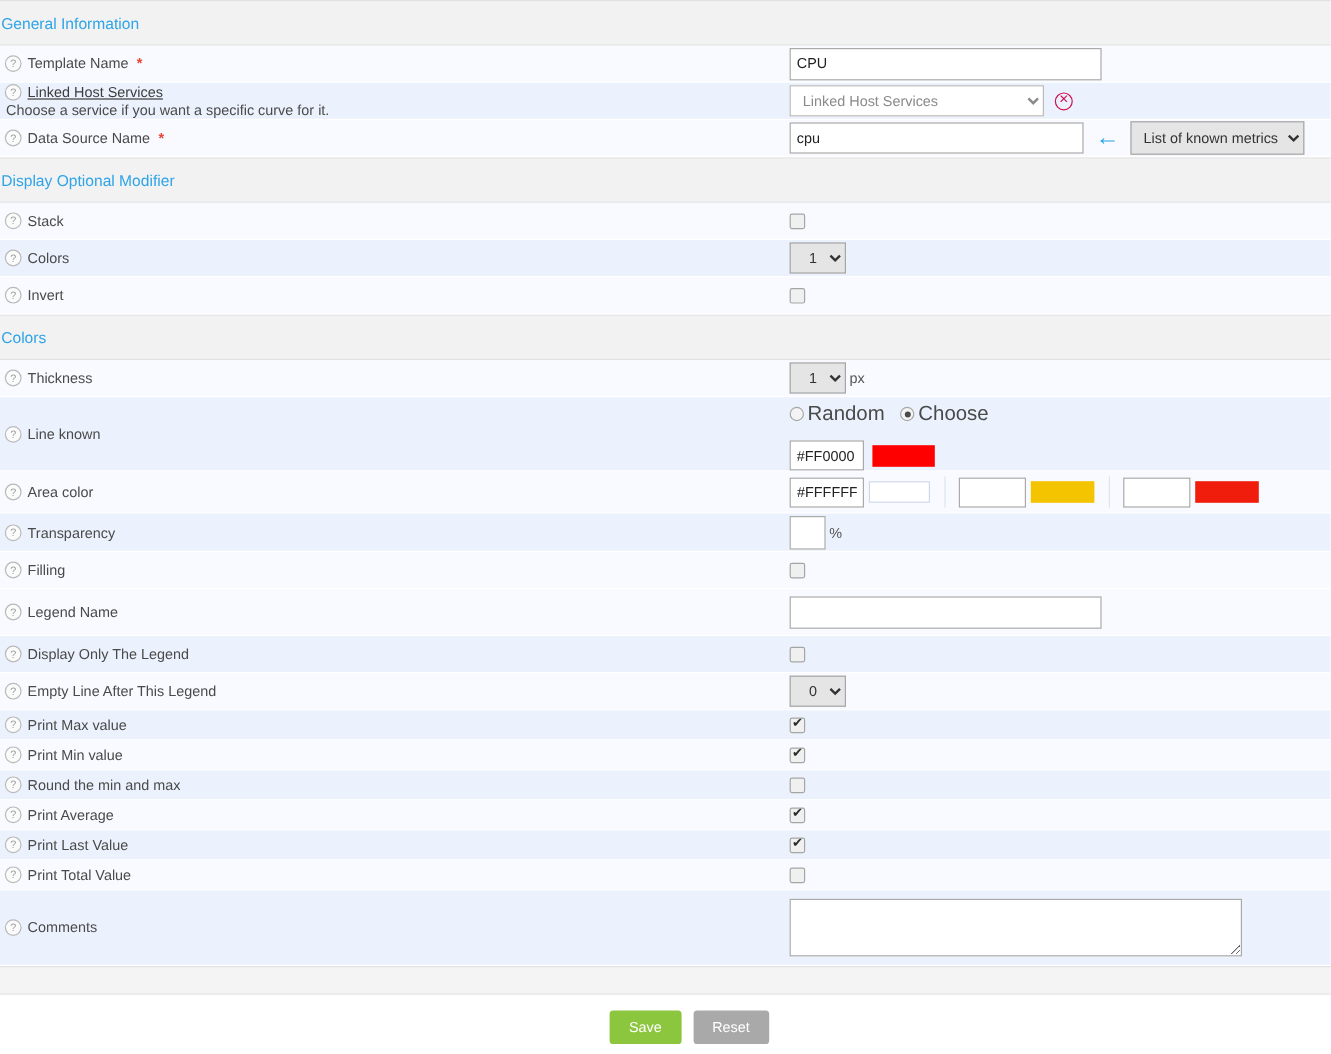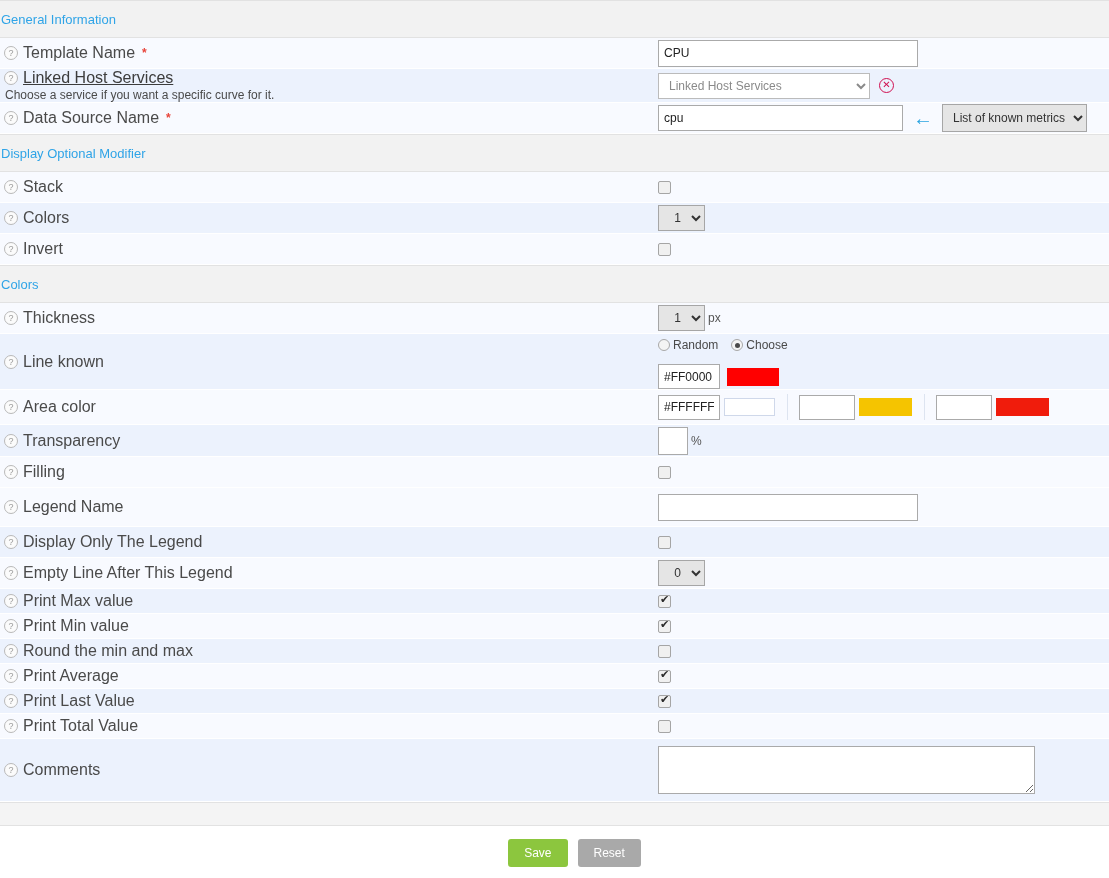--- a/index.html
+++ b/index.html
@@ -48,21 +48,21 @@
     flex-direction: column;
     justify-content: center;
   }
   .row .field-cell {
     flex: 1 1 auto;
     display: flex;
     align-items: center;
     min-height: 30px;
   }
   .lbl-line { display: flex; align-items: center; gap: 5px; }
-  .lbl-text { color: #4a4a4a; font-size: 16px; }
+  .lbl-text { color: #4a4a4a; font-size: 12px; }
   .lbl-text.link { text-decoration: underline; color: #3c3c3c; cursor: pointer; }
   .req { color: #e8443a; font-size: 12px; font-weight: bold; margin-left: 2px; }
   .hint { color: #4a4a4a; font-size: 12px; padding-left: 1px; margin-top: 1px; }
 
   
   .help-icon {
     width: 14px; height: 14px; min-width: 14px;
     border-radius: 50%;
     border: 1px solid #b9b9b9;
     color: #9b9b9b;
@@ -148,21 +148,21 @@
   }
   .rdo.on::after {
     content: "";
     position: absolute;
     left: 2.5px; top: 2.5px;
     width: 5px; height: 5px;
     border-radius: 50%;
     background: #4a4a4a;
   }
   .radio-group { display: flex; align-items: center; gap: 3px; }
-  .radio-group .rl { font-size: 12px; color: #4a4a4a; margin-right: 10px; }
+  .radio-group .rl { font-size: 17px; color: #4a4a4a; margin-right: 10px; }
 
   
   .swatch { height: 18px; border: 0; display: inline-block; }
   .swatch.bordered { border: 1px solid #cfd8ea; }
   .sep { width: 1px; height: 26px; background: #dde4f0; display: inline-block; }
 
   
   .del-icon {
     width: 15px; height: 15px;
     border-radius: 50%;

